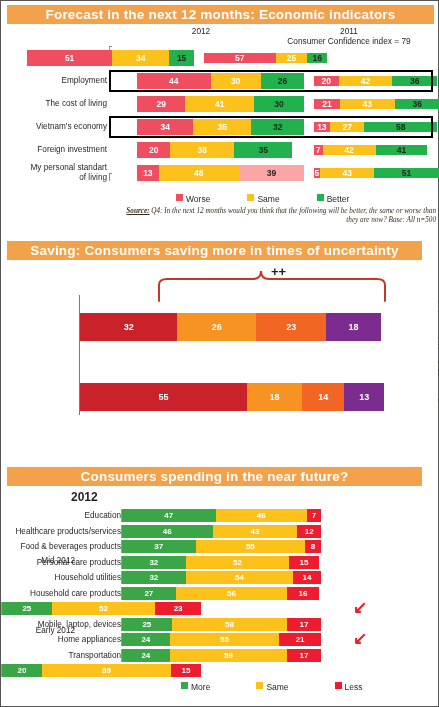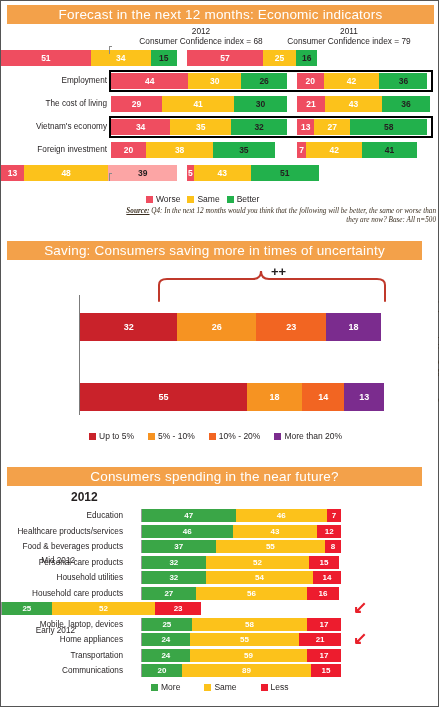--- a/index.html
+++ b/index.html
@@ -17,21 +17,21 @@
     background: #fff;
   }
 
   
   .banner {
     background: #f2a košt;
   }
   .banner {
     background: #f3a14a;
     color: #ffffff;
-    font-weight: normal;
+    font-weight: bold;
     text-align: center;
     letter-spacing: .2px;
     font-size: 13.5px;
     line-height: 19px;
     height: 19px;
     white-space: nowrap;
     overflow: hidden;
   }
   .cat-label {
     font-size: 8.2px;
@@ -58,39 +58,39 @@
     font-size: 8.3px;
     color: #231f20;
     line-height: 10px;
   }
   #c1-head-2012 { left: 110px; top: 25px; width: 180px; }
   #c1-head-2011 { left: 264px; top: 25px; width: 168px; }
 
   .c1-rows { position: absolute; left: 0; top: 45px; width: 439px; }
   .c1-row { height: 23px; margin-bottom: 0px; display: flex; align-items: center; }
   .c1-label { width: 110px; }
-  .c1-barwrap { display: flex; align-items: center; width: 329px; height: 16px; }
+  .c1-barwrap { display: flex; align-items: center; width: 329px; height: 16px; padding-left: 26px; }
   .c1-bar-a { height: 16px; display: flex; width: 176px; }
   .c1-gap { width: 10px; height: 16px; }
-  .c1-bar-b { height: 16px; display: flex; width: 133px; }
+  .c1-bar-b { height: 16px; display: flex; width: 133px; align-items: center; }
 
   .axis-tick {
     position: absolute; left: 108px;
     width: 3px; border-left: 1px solid #8a8a8a; border-top: 1px solid #8a8a8a;
   }
 
   .hl-box {
     position: absolute;
     border: 2.2px solid #000;
     left: 108px; width: 324px; height: 22px;
     pointer-events: none;
   }
 
   .legend { display: flex; align-items: center; gap: 7px; font-size: 8.5px; color: #231f20; }
-  .legend .item { display: flex; align-items: center; gap: 3px; }
+  .legend .item { display: flex; align-items: flex-start; gap: 3px; margin-left: 30px; }
   .swatch { width: 7px; height: 7px; display: inline-block; }
 
   .source {
     font-family: "Liberation Serif", serif;
     font-style: italic;
     font-size: 7.2px;
     color: #3b2f20;
     line-height: 9px;
     text-align: right;
   }
@@ -122,42 +122,41 @@
 
   
   #chart3 { position: absolute; left: 0; top: 462px; width: 439px; height: 245px; }
   #c3-banner { position: absolute; left: 6px; top: 4px; width: 415px; }
   #c3-year {
     position: absolute; left: 70px; top: 27px;
     font-size: 12px; font-weight: bold; color: #231f20;
   }
   .c3-rows { position: absolute; left: 0; top: 45px; width: 439px; }
   .c3-row { height: 15.5px; display: flex; align-items: center; }
-  .c3-label { width: 140px; font-size: 8.2px; text-align: right; padding-right: 18px; color:#231f20; }
+  .c3-label { width: 120px; font-size: 8.2px; text-align: right; padding-right: 0; color:#231f20; }
   .c3-bar { width: 200px; height: 13px; display: flex; border-left: 1px solid #9a9a9a; }
   .c3-legend { position: absolute; left: 150px; top: 219px; gap: 22px; }
   .arrow {
     position: absolute;
     color: #e8202a;
     font-size: 17px;
     font-weight: bold;
     line-height: 1;
   }
 </style>
 </head>
 <body>
 
 <div class="page">
 
   <section id="chart1">
     <div class="banner" id="c1-banner">Forecast in the next 12 months: Economic indicators</div>
 
     <div class="colhead" id="c1-head-2012">
       <div>2012</div>
-      <div>Consumer Confidence index = 68</div>
     </div>
     <div class="colhead" id="c1-head-2011">
       <div>2011</div>
       <div>Consumer Confidence index = 79</div>
     </div>
 
     <div class="c1-rows" id="c1-rows">
         <div class="c1-row">
           <div class="c1-barwrap">
             <div class="c1-bar-a">
@@ -231,20 +230,22 @@
             </div>
             <div class="c1-gap"></div>
             <div class="c1-bar-b">
               <div class="seg" style="background: rgb(239, 77, 96); width: 7%;">7</div>
               <div class="seg" style="background: rgb(252, 194, 27); width: 42%;">42</div>
               <div class="seg dark" style="background: rgb(34, 177, 76); width: 41%;">41</div>
             </div>
           </div>
         </div>
         <div class="c1-row">
+          <div class="cat-label c1-label">My personal standart
+of living</div>
           <div class="c1-barwrap">
             <div class="c1-bar-a">
               <div class="seg" style="background: rgb(239, 77, 96); width: 13%;">13</div>
               <div class="seg" style="background: rgb(252, 194, 27); width: 48%;">48</div>
               <div class="seg dark" style="background: #fca5a5; width: 39%;">39</div>
             </div>
             <div class="c1-gap"></div>
             <div class="c1-bar-b">
               <div class="seg" style="background: rgb(239, 77, 96); width: 5%;">5</div>
               <div class="seg" style="background: rgb(252, 194, 27); width: 43%;">43</div>
@@ -294,38 +295,20 @@
           <div class="seg" style="background: rgb(246, 147, 34); width: 18%; font-size: 9px;">18</div>
           <div class="seg" style="background: rgb(242, 101, 34); width: 14%; font-size: 9px;">14</div>
           <div class="seg" style="background: rgb(123, 44, 142); width: 13%; font-size: 9px;">13</div>
         </div>
       </div>
     <div id="c2-labels">
         <div class="c2-label" style="top: 321px;">Mid 2012</div>
         <div class="c2-label" style="top: 391px;">Early 2012</div>
       </div>
 
-    <div id="c2-legend" class="legend c2-legend" style="gap: 14px;">
-        <span class="item">
-          <span class="swatch" style="background: rgb(201, 34, 42);"></span>
-          <span>Up to 5%</span>
-        </span>
-        <span class="item">
-          <span class="swatch" style="background: rgb(246, 147, 34);"></span>
-          <span>5% - 10%</span>
-        </span>
-        <span class="item">
-          <span class="swatch" style="background: rgb(242, 101, 34);"></span>
-          <span>10% - 20%</span>
-        </span>
-        <span class="item">
-          <span class="swatch" style="background: rgb(123, 44, 142);"></span>
-          <span>More than 20%</span>
-        </span>
-      </div>
 
     <div class="source c2-source" id="c2-source"><b>Source:</b> Q5: Roughly how much of your monthly income do you save? Base: All n=300</div>
   </section>
 
   <section id="chart3">
     <div class="banner" id="c3-banner">Consumers spending in the near future?</div>
     <div id="c3-year">2012</div>
 
     <div class="c3-rows" id="c3-rows">
         <div class="c3-row">
@@ -401,30 +384,29 @@
         </div>
         <div class="c3-row">
           <div class="c3-label">Transportation</div>
           <div class="c3-bar">
             <div class="seg" style="background: rgb(58, 166, 71); width: 24%; font-size: 8px;">24</div>
             <div class="seg" style="background: rgb(252, 194, 27); width: 59%; font-size: 8px;">59</div>
             <div class="seg" style="background: rgb(237, 28, 46); width: 17%; font-size: 8px;">17</div>
           </div>
         </div>
         <div class="c3-row">
-          <div class="c3-label">Communications</div>
           <div class="c3-bar">
             <div class="seg" style="background: rgb(58, 166, 71); width: 20%; font-size: 8px;">20</div>
             <div class="seg" style="background: rgb(252, 194, 27); width: 65%; font-size: 8px;">89</div>
             <div class="seg" style="background: rgb(237, 28, 46); width: 15%; font-size: 8px;">15</div>
           </div>
         </div>
       </div>
 
-    <div id="c3-legend" class="legend c3-legend" style="gap: 24px;">
+    <div id="c3-legend" class="legend c3-legend" style="gap: 16px;">
         <span class="item">
           <span class="swatch" style="background: rgb(58, 166, 71);"></span>
           <span>More</span>
         </span>
         <span class="item">
           <span class="swatch" style="background: rgb(252, 194, 27);"></span>
           <span>Same</span>
         </span>
         <span class="item">
           <span class="swatch" style="background: rgb(237, 28, 46);"></span>

